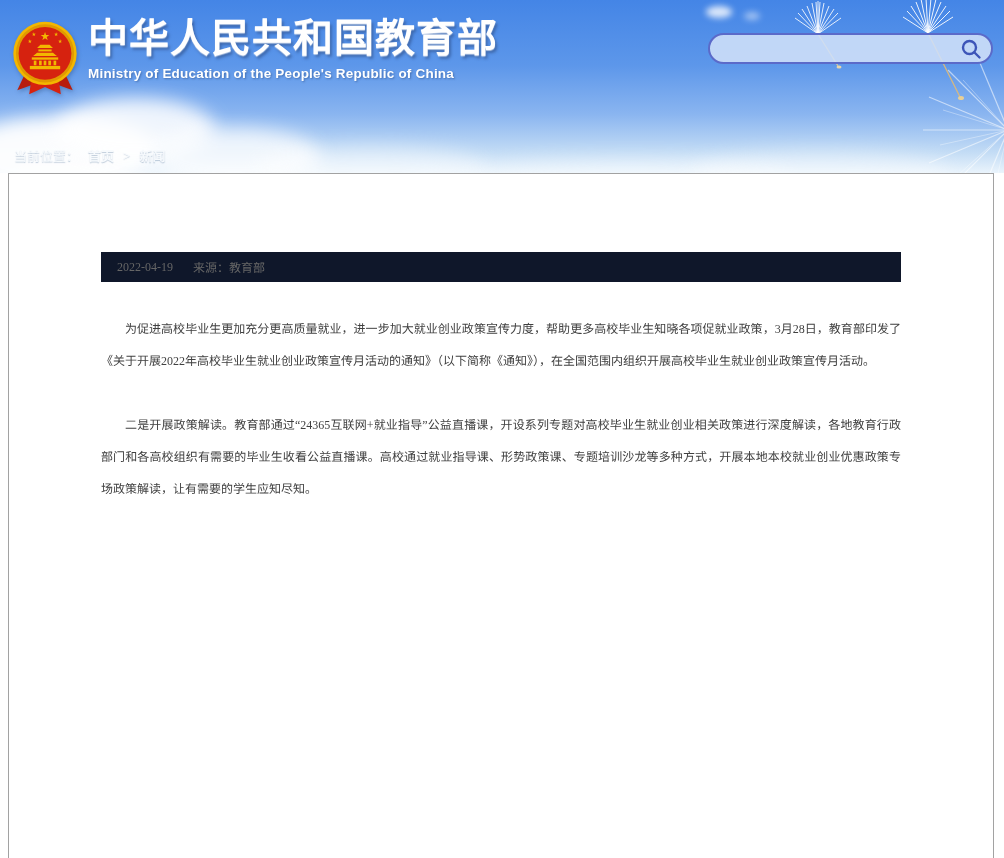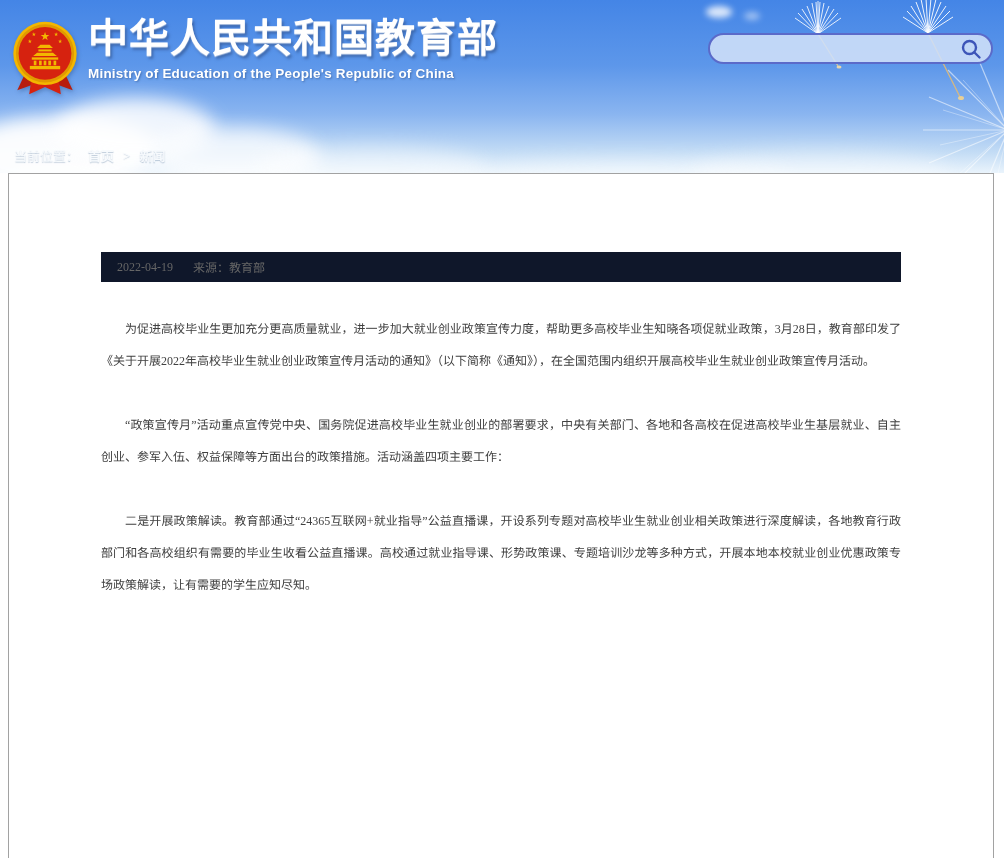--- a/index.html
+++ b/index.html
@@ -216,17 +216,16 @@
 <main class="content-box">
   <div class="content-inner">
 
     <div class="meta-bar">
       <span class="meta-date">2022-04-19</span>
       <span>来源：教育部</span>
     </div>
 
     <article class="article-body">
       <p>为促进高校毕业生更加充分更高质量就业，进一步加大就业创业政策宣传力度，帮助更多高校毕业生知晓各项促就业政策，3月28日，教育部印发了《关于开展2022年高校毕业生就业创业政策宣传月活动的通知》（以下简称《通知》），在全国范围内组织开展高校毕业生就业创业政策宣传月活动。</p>
-      <p>“政策宣传月”活动重点宣传党中央、国务院促进高校毕业生就业创业的部署要求，中央有关部门、各地和各高校在促进高校毕业生基层就业、自主创业、参军入伍、权益保障等方面出台的政策措施。活动涵盖四项主要工作：</p>
       <p>二是开展政策解读。教育部通过“24365互联网+就业指导”公益直播课，开设系列专题对高校毕业生就业创业相关政策进行深度解读，各地教育行政部门和各高校组织有需要的毕业生收看公益直播课。高校通过就业指导课、形势政策课、专题培训沙龙等多种方式，开展本地本校就业创业优惠政策专场政策解读，让有需要的学生应知尽知。</p>
     </article>
   </div>
 </main>
 
 </body></html>

